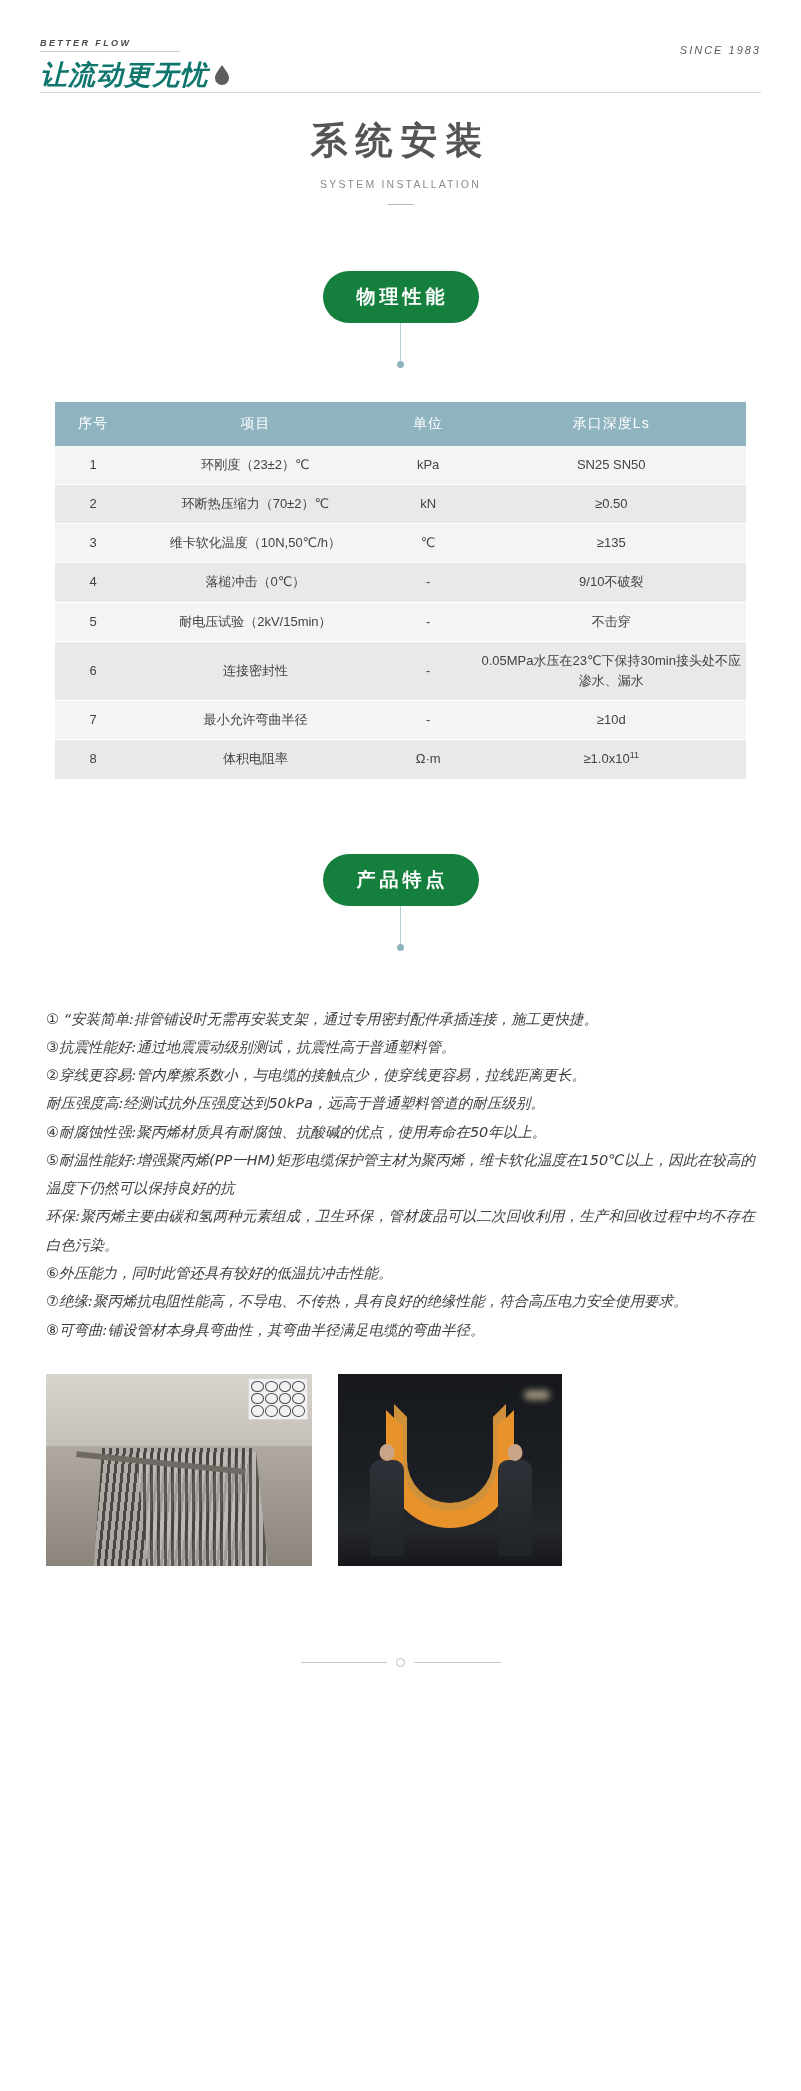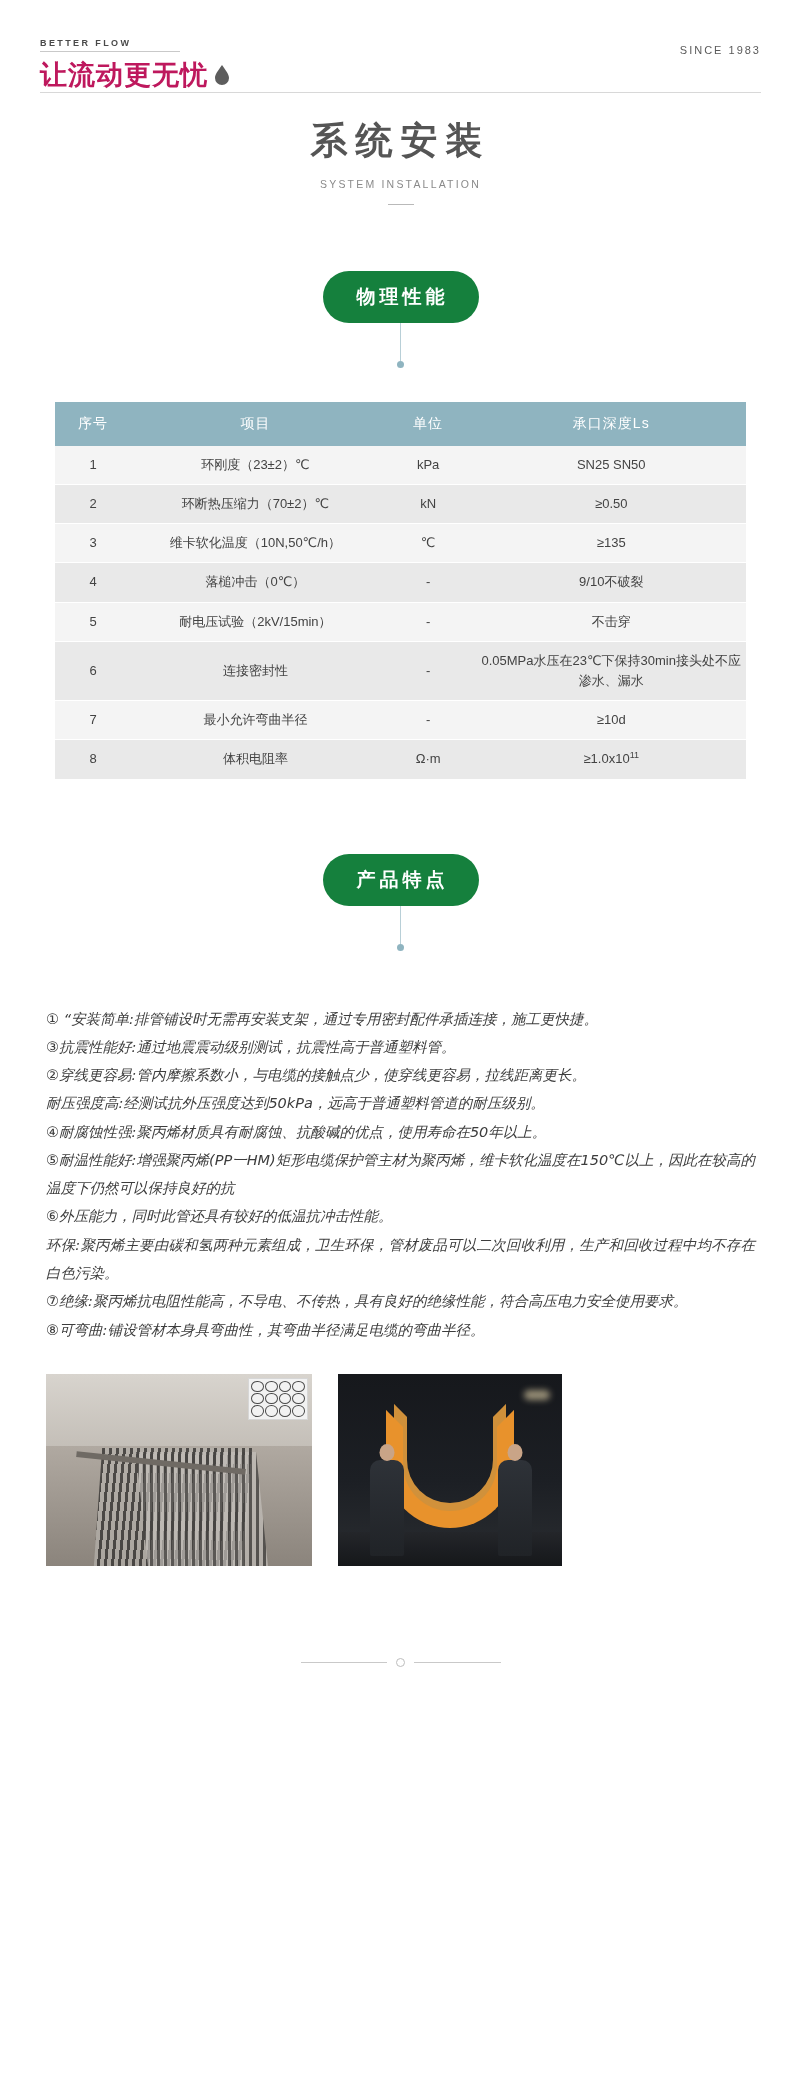--- a/index.html
+++ b/index.html
@@ -18,20 +18,21 @@
     min-height: 2091px;
     overflow: hidden;
   }
 
   
   .header {
     position: relative;
     padding: 40px 28px 0 40px;
     height: 78px;
     box-sizing: border-box;
+    font-style: italic;
   }
   .logo-wrap {
     position: absolute;
     left: 40px;
     top: 38px;
     width: 230px;
   }
   .logo-en {
     font-size: 9px;
     letter-spacing: 2.4px;
@@ -46,21 +47,21 @@
     margin-bottom: 5px;
   }
   .logo-cn {
     display: flex;
     align-items: center;
   }
   .logo-cn-text {
     font-size: 27px;
     font-weight: bold;
     letter-spacing: 1px;
-    color: #be185d;
+    color: #0f766e;
     font-family: "DejaVu Sans", sans-serif;
   }
   .logo-mark {
     display: inline-block;
     margin-left: 6px;
     width: 16px;
     height: 22px;
   }
   .header-right {
     position: absolute;
@@ -409,22 +410,22 @@
   <div class="connector"></div>
   <div class="connector-dot"></div>
 
   <div class="features">
     <p>① “安装简单:排管铺设时无需再安装支架，通过专用密封配件承插连接，施工更快捷。</p>
     <p>③抗震性能好:通过地震震动级别测试，抗震性高于普通塑料管。</p>
     <p>②穿线更容易:管内摩擦系数小，与电缆的接触点少，使穿线更容易，拉线距离更长。</p>
     <p>耐压强度高:经测试抗外压强度达到50kPa，远高于普通塑料管道的耐压级别。</p>
     <p>④耐腐蚀性强:聚丙烯材质具有耐腐蚀、抗酸碱的优点，使用寿命在50年以上。</p>
     <p>⑤耐温性能好:增强聚丙烯(PP一HM)矩形电缆保护管主材为聚丙烯，维卡软化温度在150℃以上，因此在较高的温度下仍然可以保持良好的抗</p>
+    <p>环保:聚丙烯主要由碳和氢两种元素组成，卫生环保，管材废品可以二次回收利用，生产和回收过程中均不存在白色污染。</p>
     <p>⑥外压能力，同时此管还具有较好的低温抗冲击性能。</p>
-    <p>环保:聚丙烯主要由碳和氢两种元素组成，卫生环保，管材废品可以二次回收利用，生产和回收过程中均不存在白色污染。</p>
     <p>⑦绝缘:聚丙烯抗电阻性能高，不导电、不传热，具有良好的绝缘性能，符合高压电力安全使用要求。</p>
     <p>⑧可弯曲:铺设管材本身具弯曲性，其弯曲半径满足电缆的弯曲半径。</p>
   </div>
 
   <div class="photos">
     <div class="photo photo-left">
       <div class="pl-wall"></div>
       <div class="pl-ground"></div>
       <div class="pl-bundle"></div>
       <div class="pl-bundle2"></div>

